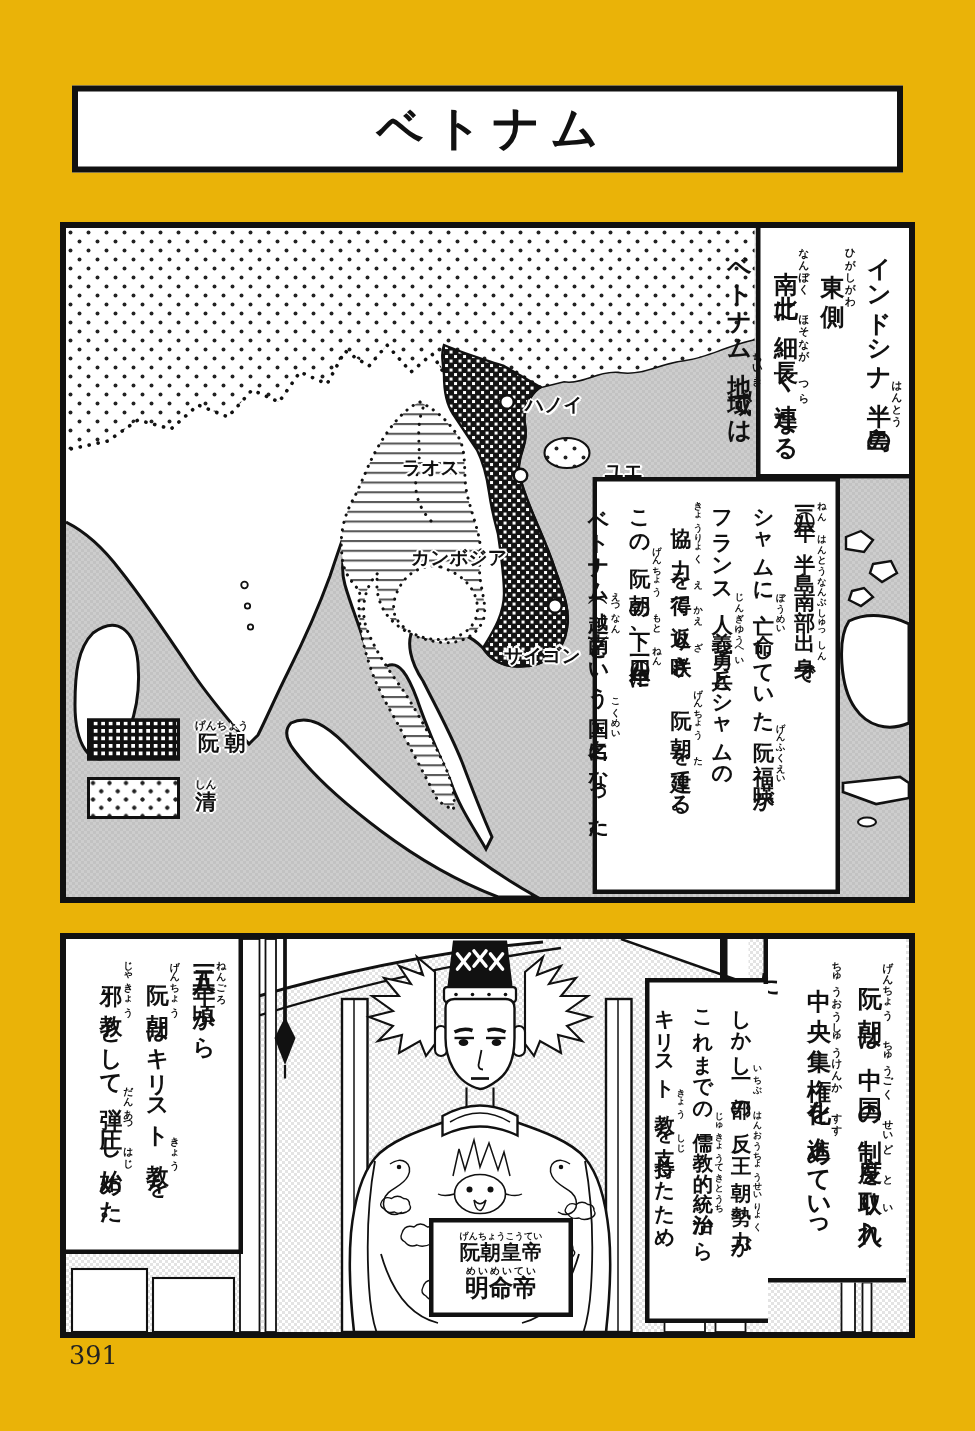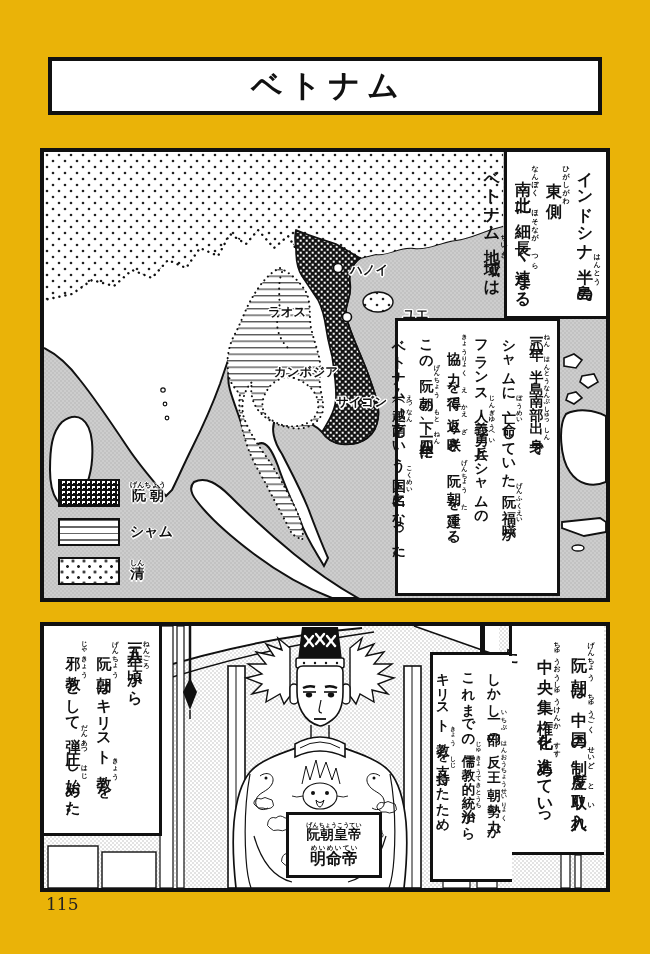--- a/index.html
+++ b/index.html
@@ -157,30 +157,26 @@
 
     <circle cx="294" cy="116" r="4.5" fill="#fff" stroke="#111" stroke-width="1.6"></circle>
     <circle cx="303" cy="165" r="4.5" fill="#fff" stroke="#111" stroke-width="1.6"></circle>
     <circle cx="326" cy="252" r="4.5" fill="#fff" stroke="#111" stroke-width="1.6"></circle>
   </svg>
 
   <span class="map-label" style="left:350px;top:262px;">ハノイ</span>
   <span class="map-label" style="left:268px;top:276px;margin-top:28px;">ラオス</span>
   <span class="map-label" style="left:358px;top:306px;margin-left:45px;">ユエ</span>
   <span class="map-label" style="left:274px;top:364px;text-align:center;">カンボジア</span>
-  <span class="map-label" style="left:336px;top:394px;">サイゴン</span>
+  <span class="map-label" style="left:336px;top:429px;">サイゴン</span>
 
   <div id="legend">
     <div class="legend-row">
       <div class="legend-swatch sw-checker"></div>
       <span class="legend-label"><ruby>阮朝<rt>げんちょう</rt></ruby></span>
-    </div>
-    <div class="legend-row">
-      <div class="legend-swatch sw-stripes"></div>
-      <span class="legend-label">シャム</span>
     </div>
     <div class="legend-row">
       <div class="legend-swatch sw-dots"></div>
       <span class="legend-label"><ruby>清<rt>しん</rt></ruby></span>
     </div>
   </div>
 
   <div class="vblock" id="block1">
     <span class="vline">インドシナ<ruby>半島<rt>はんとう</rt></ruby>の<ruby>東側<rt>ひがしがわ</rt></ruby></span>
     <span class="vline"><ruby>南北<rt>なんぼく</rt></ruby>に<ruby>細長<rt>ほそなが</rt></ruby>く<ruby>連<rt>つら</rt></ruby>なる</span>
@@ -321,14 +317,14 @@
     <span class="vline">一八二五<ruby>年頃<rt>ねんごろ</rt></ruby>から</span>
     <span class="vline"><ruby>阮朝<rt>げんちょう</rt></ruby>はキリスト<ruby>教<rt>きょう</rt></ruby>を</span>
     <span class="vline"><ruby>邪教<rt>じゃきょう</rt></ruby>として<ruby>弾圧<rt>だんあつ</rt></ruby>し<ruby>始<rt>はじ</rt></ruby>めた。</span>
   </div>
 
   <div id="plate">
     <span class="plate-line1"><ruby>阮朝皇帝<rt>げんちょうこうてい</rt></ruby></span>
     <span class="plate-line2"><ruby>明命帝<rt>めいめいてい</rt></ruby></span>
   </div>
 
-  <span id="page-number">115</span>
+  <span id="page-number">391</span>
 </div>
 
 </body></html>

